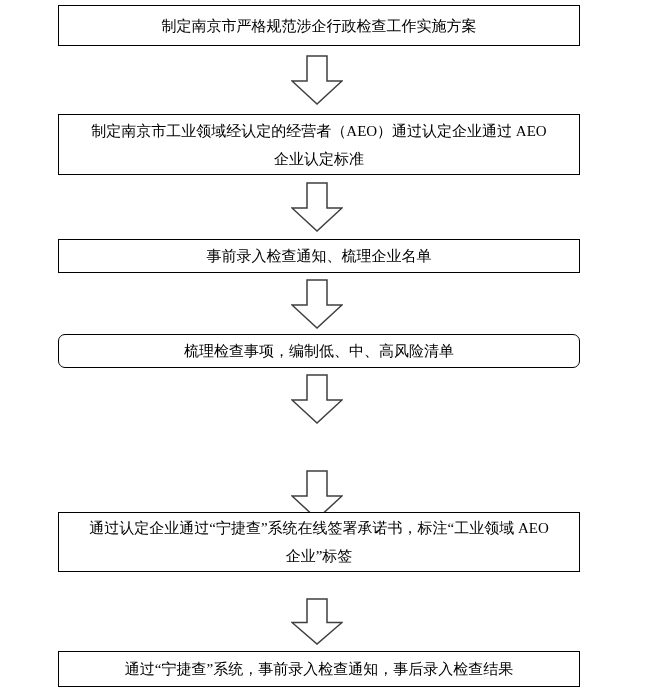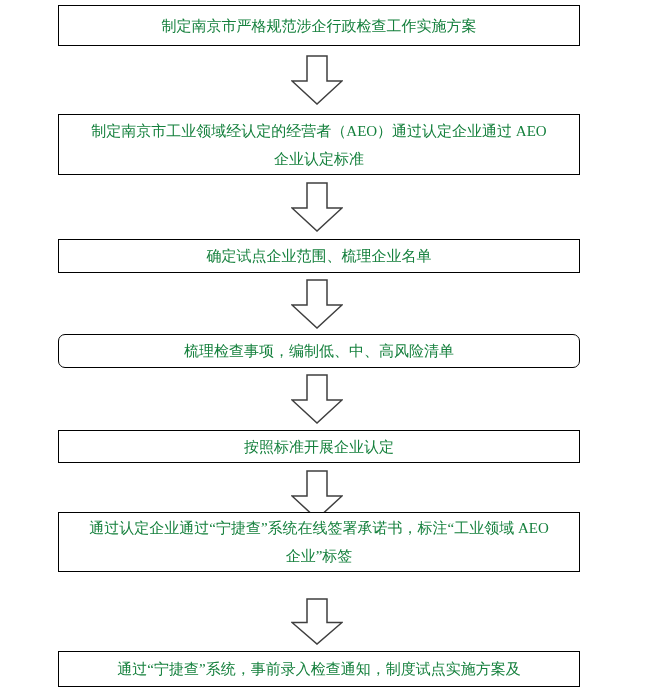--- a/index.html
+++ b/index.html
@@ -25,21 +25,21 @@
     display: flex;
     align-items: center;
     justify-content: center;
   }
   .flow-box .step-text {
     display: block;
     width: 100%;
     text-align: center;
     font-size: 15px;
     line-height: 28px;
-    color: #15803d;
+    color: #000000;
     white-space: pre-line;
     padding: 0 2px;
   }
   .b1 { top: 5px;   height: 41px; }
   .b2 { top: 114px; height: 61px; }
   .b3 { top: 239px; height: 34px; }
   .b4 { top: 334px; height: 34px; border-radius: 7px; }
   .b5 { top: 430px; height: 33px; }
   .b6 { top: 512px; height: 60px; }
   .b7 { top: 651px; height: 36px; }
@@ -78,57 +78,54 @@
 企业认定标准</span>
   </div>
 
   <div class="flow-arrow a2">
     <svg viewBox="0 0 52 50" preserveAspectRatio="none">
       <polygon points="16,1 36,1 36,26 51,26 26,49 1,26 16,26" fill="#ffffff" stroke="#3f3f3f" stroke-width="1.5"></polygon>
     </svg>
   </div>
 
   <div class="flow-box b3">
-    <span class="step-text">确定试点企业范围、梳理企业名单</span>
+    <span class="step-text">事前录入检查通知、梳理企业名单</span>
   </div>
 
   <div class="flow-arrow a3">
     <svg viewBox="0 0 52 50" preserveAspectRatio="none">
       <polygon points="16,1 36,1 36,26 51,26 26,49 1,26 16,26" fill="#ffffff" stroke="#3f3f3f" stroke-width="1.5"></polygon>
     </svg>
   </div>
 
   <div class="flow-box b4">
     <span class="step-text">梳理检查事项，编制低、中、高风险清单</span>
   </div>
 
   <div class="flow-arrow a4">
     <svg viewBox="0 0 52 50" preserveAspectRatio="none">
       <polygon points="16,1 36,1 36,26 51,26 26,49 1,26 16,26" fill="#ffffff" stroke="#3f3f3f" stroke-width="1.5"></polygon>
     </svg>
   </div>
 
-  <div class="flow-box b5">
-    <span class="step-text">按照标准开展企业认定</span>
-  </div>
 
   <div class="flow-arrow a5">
     <svg viewBox="0 0 52 50" preserveAspectRatio="none">
       <polygon points="16,1 36,1 36,26 51,26 26,49 1,26 16,26" fill="#ffffff" stroke="#3f3f3f" stroke-width="1.5"></polygon>
     </svg>
   </div>
 
   <div class="flow-box b6">
     <span class="step-text">通过认定企业通过“宁捷查”系统在线签署承诺书，标注“工业领域 AEO
 企业”标签</span>
   </div>
 
   <div class="flow-arrow a6">
     <svg viewBox="0 0 52 50" preserveAspectRatio="none">
       <polygon points="16,1 36,1 36,26 51,26 26,49 1,26 16,26" fill="#ffffff" stroke="#3f3f3f" stroke-width="1.5"></polygon>
     </svg>
   </div>
 
   <div class="flow-box b7">
-    <span class="step-text">通过“宁捷查”系统，事前录入检查通知，制度试点实施方案及</span>
+    <span class="step-text">通过“宁捷查”系统，事前录入检查通知，事后录入检查结果</span>
   </div>
 
 </div>
 
 </body></html>

